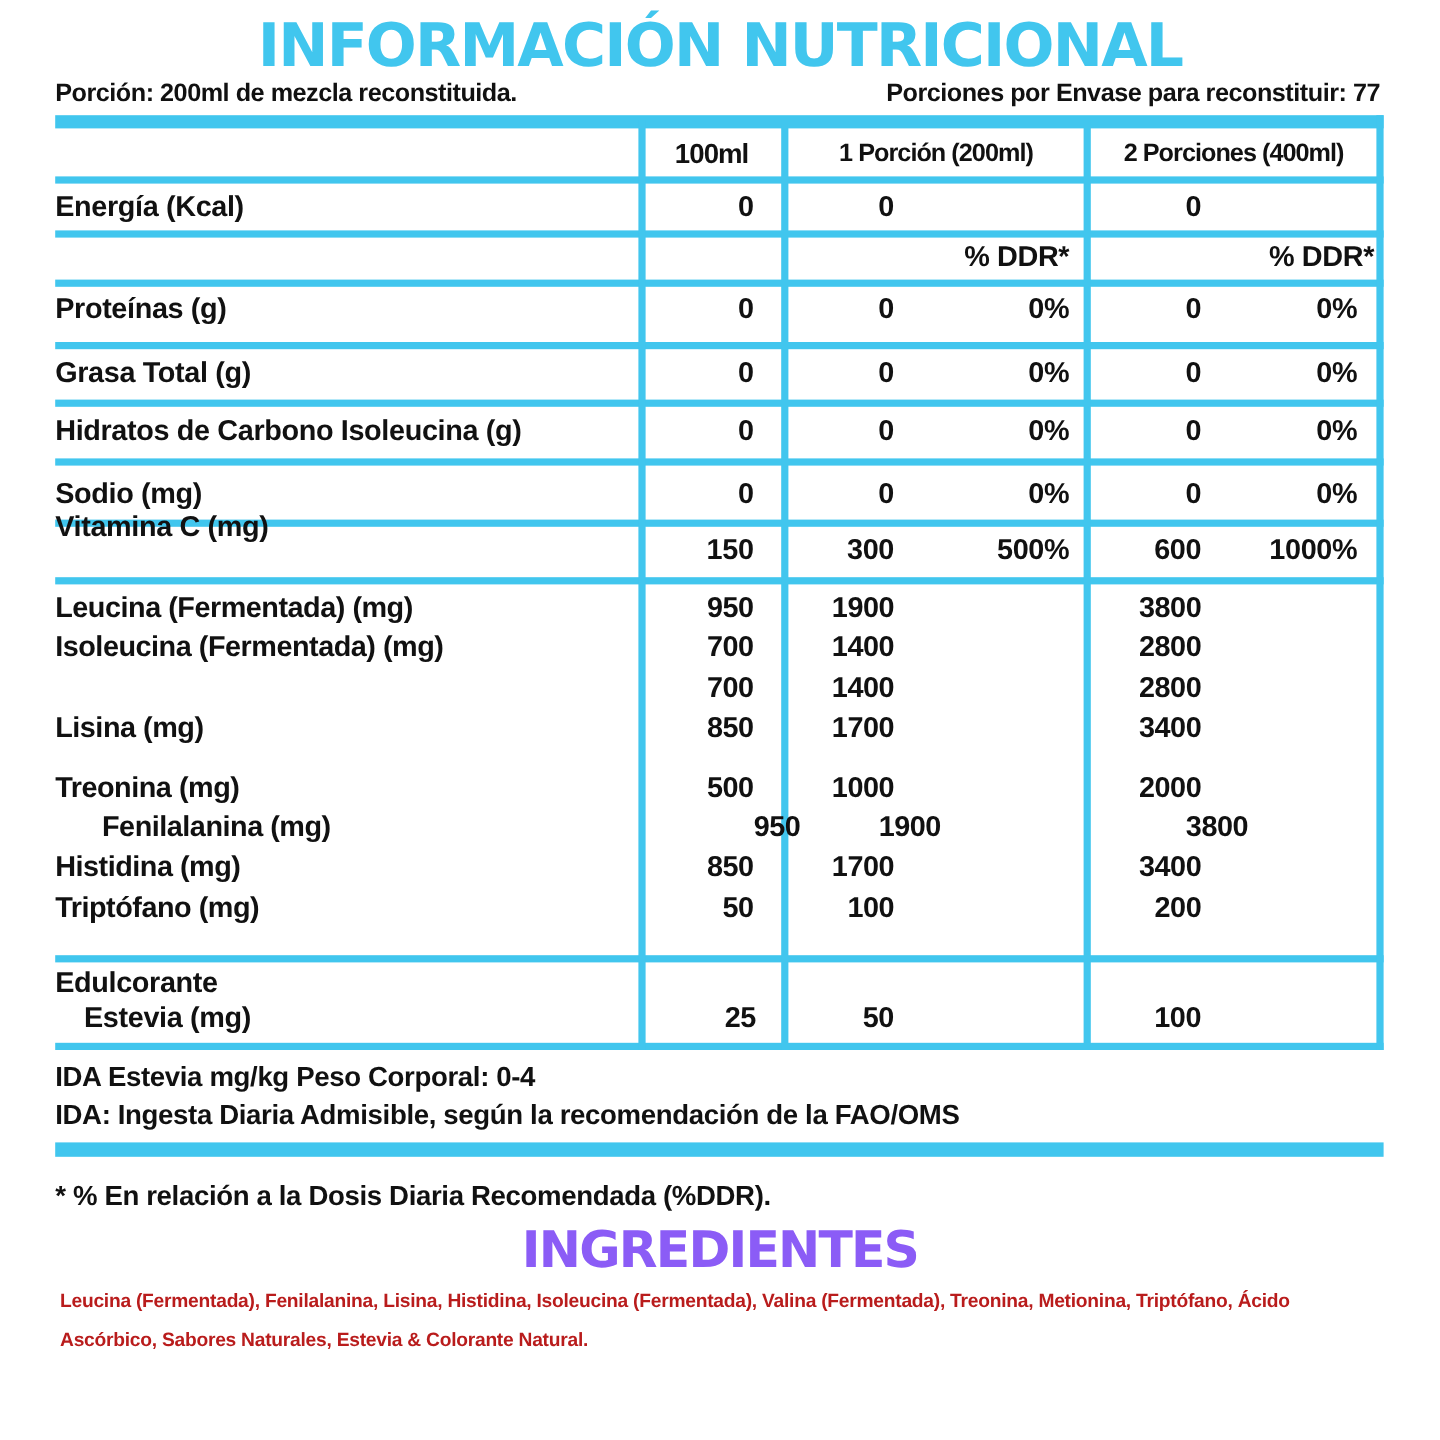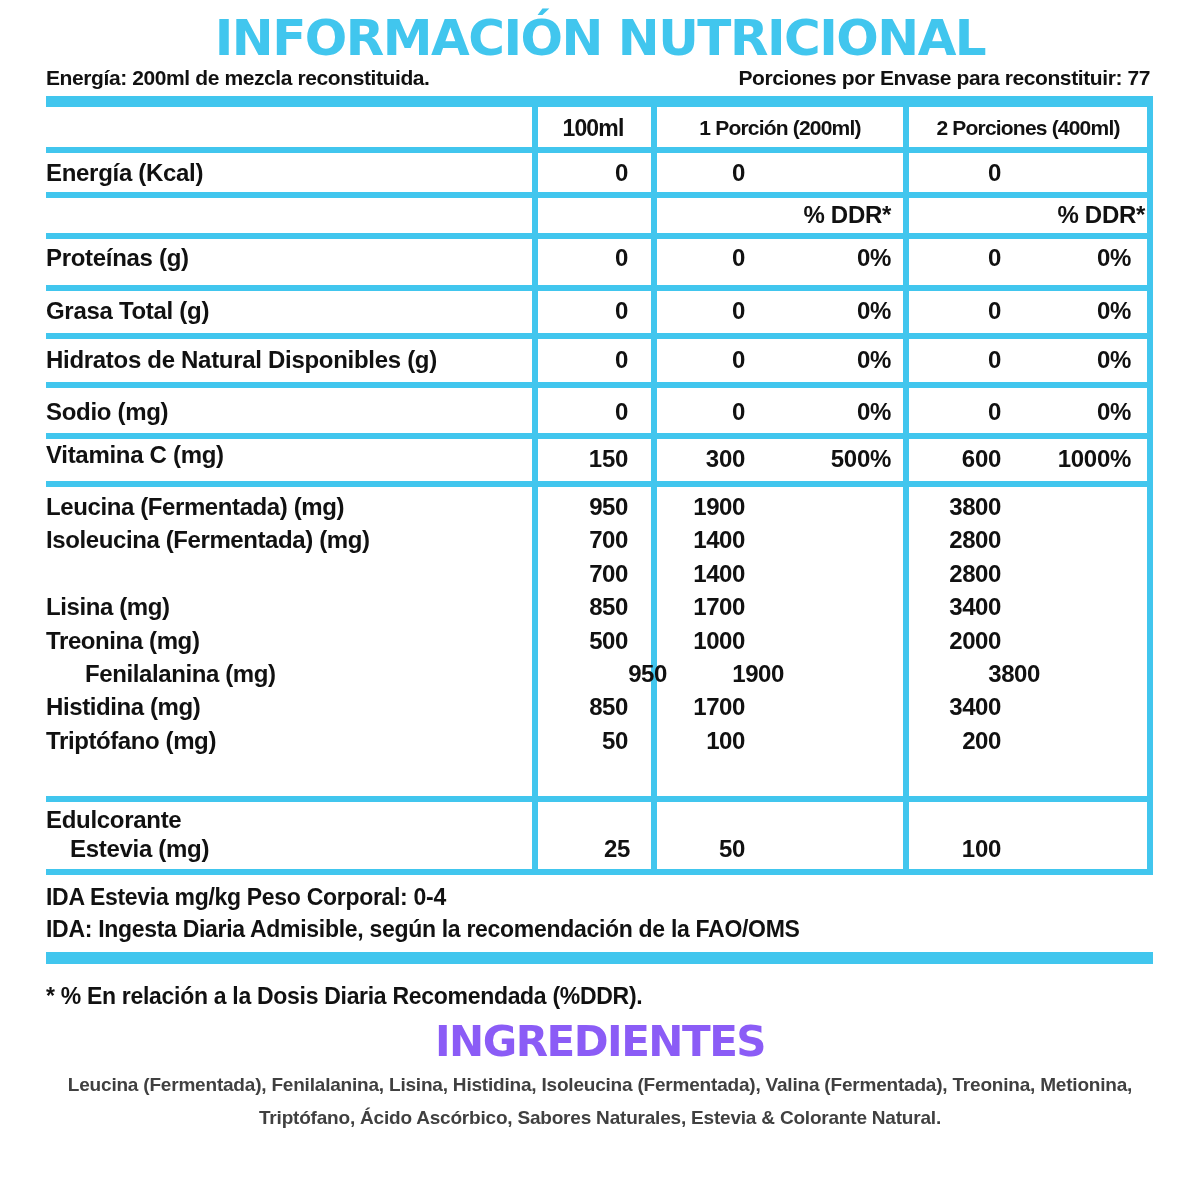--- a/index.html
+++ b/index.html
@@ -33,29 +33,29 @@
     .aa-row { height: 33.4px; line-height: 33.4px; position: relative; white-space: nowrap; font-weight: bold; font-size: 24px; letter-spacing: -0.4px; }
 
     .note { position: absolute; left: 46px; font-weight: bold; font-size: 23px; line-height: 32px; letter-spacing: -0.3px; white-space: nowrap; }
 
     .ing-title {
       position: absolute; left: 0; top: 1014px; width: 1200px; text-align: center;
       font-family: "DejaVu Sans", sans-serif; font-weight: bold; font-size: 42px;
       letter-spacing: -1.5px; color: #8b5cf6; line-height: 56px;
     }
     .ing-text {
-      position: absolute; left: 50px; top: 1068px; width: 1100px; text-align: center;
-      font-weight: bold; font-size: 19px; line-height: 33px; color: #404040; letter-spacing: -0.2px;
+      position: absolute; left: 50px; top: 1068px; width: 1100px; text-align: left;
+      font-weight: bold; font-size: 16px; line-height: 33px; color: #b91c1c; letter-spacing: -0.2px;
     }
   </style>
 </head>
 <body>
 
 <div class="title">INFORMACIÓN NUTRICIONAL</div>
-<div class="meta left">Energía: 200ml de mezcla reconstituida.</div>
+<div class="meta left">Porción: 200ml de mezcla reconstituida.</div>
 <div class="meta right">Porciones por Envase para reconstituir: 77</div>
 
 <div>
 
   <div class="hline" style="left:46px; top:96px; width:1107px; height:11px;"></div>
   <div class="hline" style="left:46px; top:147px; width:1107px; height:6px;"></div>
   <div class="hline" style="left:46px; top:192px; width:1107px; height:6px;"></div>
   <div class="hline" style="left:46px; top:233px; width:1107px; height:6px;"></div>
   <div class="hline" style="left:46px; top:285px; width:1107px; height:6px;"></div>
   <div class="hline" style="left:46px; top:333px; width:1107px; height:6px;"></div>
@@ -92,37 +92,37 @@
   </div>
   <div>
     <div class="cell lbl" style="top:296px;">Grasa Total (g)</div>
     <div class="cell r" style="left:538px; width:90px; top:296px;">0</div>
     <div class="cell r" style="left:657px; width:88px; top:296px;">0</div>
     <div class="cell r" style="left:657px; width:234px; top:296px;">0%</div>
     <div class="cell r" style="left:909px; width:92px; top:296px;">0</div>
     <div class="cell r" style="left:909px; width:222px; top:296px;">0%</div>
   </div>
   <div>
-    <div class="cell lbl" style="top:345px;">Hidratos de Natural Disponibles (g)</div>
+    <div class="cell lbl" style="top:345px;">Hidratos de Carbono Isoleucina (g)</div>
     <div class="cell r" style="left:538px; width:90px; top:345px;">0</div>
     <div class="cell r" style="left:657px; width:88px; top:345px;">0</div>
     <div class="cell r" style="left:657px; width:234px; top:345px;">0%</div>
     <div class="cell r" style="left:909px; width:92px; top:345px;">0</div>
     <div class="cell r" style="left:909px; width:222px; top:345px;">0%</div>
   </div>
   <div>
     <div class="cell lbl" style="top:397px;">Sodio (mg)</div>
     <div class="cell r" style="left:538px; width:90px; top:397px;">0</div>
     <div class="cell r" style="left:657px; width:88px; top:397px;">0</div>
     <div class="cell r" style="left:657px; width:234px; top:397px;">0%</div>
     <div class="cell r" style="left:909px; width:92px; top:397px;">0</div>
     <div class="cell r" style="left:909px; width:222px; top:397px;">0%</div>
   </div>
   <div>
-    <div class="cell lbl" style="top:440px;">Vitamina C (mg)</div>
+    <div class="cell lbl" style="top:425px;">Vitamina C (mg)</div>
     <div class="cell r" style="left:538px; width:90px; top:444px;">150</div>
     <div class="cell r" style="left:657px; width:88px; top:444px;">300</div>
     <div class="cell r" style="left:657px; width:234px; top:444px;">500%</div>
     <div class="cell r" style="left:909px; width:92px; top:444px;">600</div>
     <div class="cell r" style="left:909px; width:222px; top:444px;">1000%</div>
   </div>
 
   <div class="aa-list">
     <div class="aa-row" style="width:1100px;">
       <span>Leucina (Fermentada) (mg)</span>
@@ -140,21 +140,21 @@
       <span class="r" style="position:absolute; left:492px; width:90px;">700</span>
       <span class="r" style="position:absolute; left:611px; width:88px;">1400</span>
       <span class="r" style="position:absolute; left:863px; width:92px;">2800</span>
     </div>
     <div class="aa-row" style="width:1100px;">
       <span>Lisina (mg)</span>
       <span class="r" style="position:absolute; left:492px; width:90px;">850</span>
       <span class="r" style="position:absolute; left:611px; width:88px;">1700</span>
       <span class="r" style="position:absolute; left:863px; width:92px;">3400</span>
     </div>
-    <div class="aa-row" style="width:1100px;">
+    <div class="aa-row" style="width:1100px;margin-top:16px;">
       <span>Treonina (mg)</span>
       <span class="r" style="position:absolute; left:492px; width:90px;">500</span>
       <span class="r" style="position:absolute; left:611px; width:88px;">1000</span>
       <span class="r" style="position:absolute; left:863px; width:92px;">2000</span>
     </div>
     <div class="aa-row" style="width:1100px;margin-left:39px;">
       <span>Fenilalanina (mg)</span>
       <span class="r" style="position:absolute; left:492px; width:90px;">950</span>
       <span class="r" style="position:absolute; left:611px; width:88px;">1900</span>
       <span class="r" style="position:absolute; left:863px; width:92px;">3800</span>

